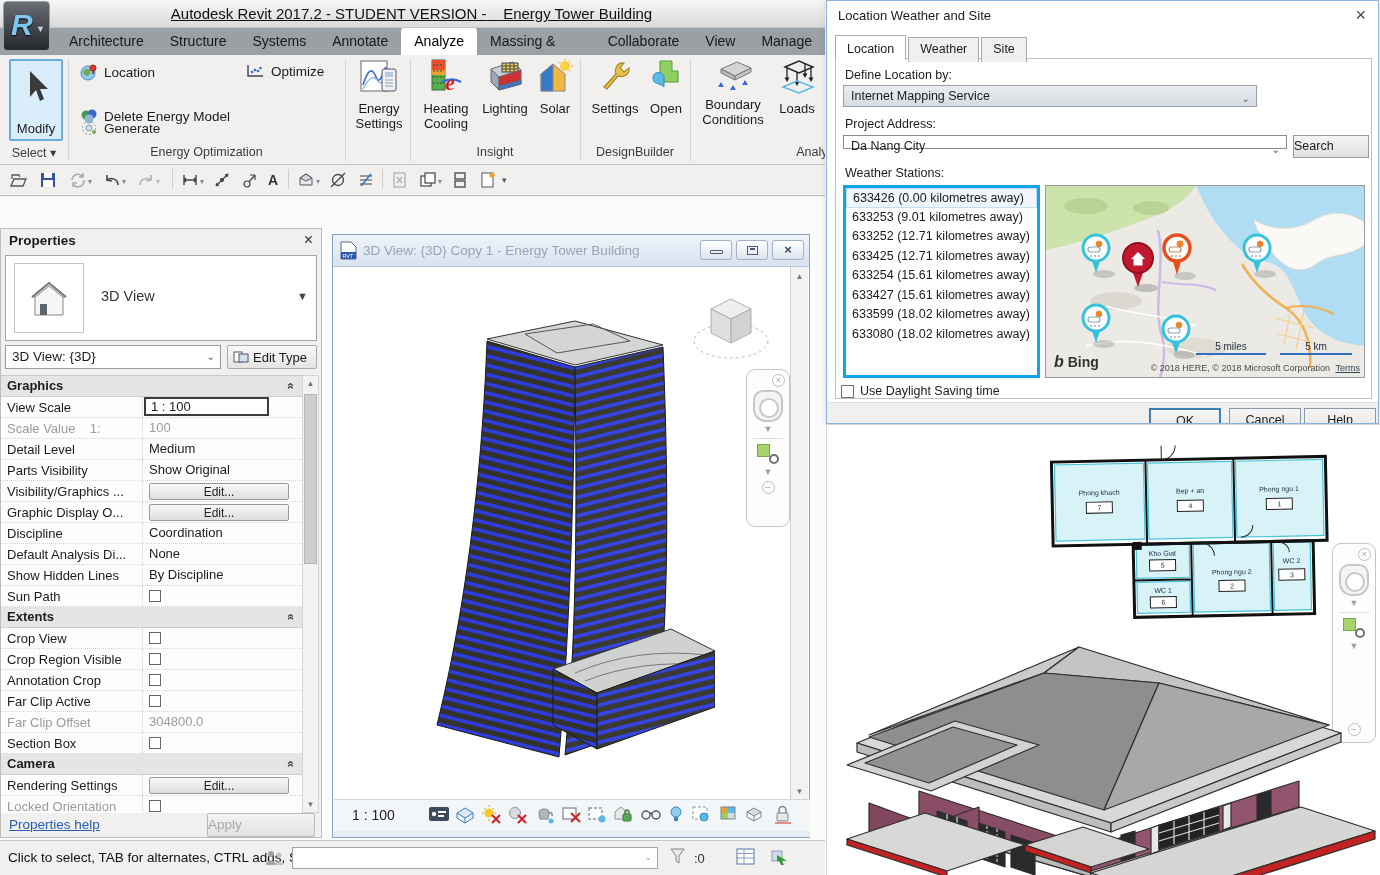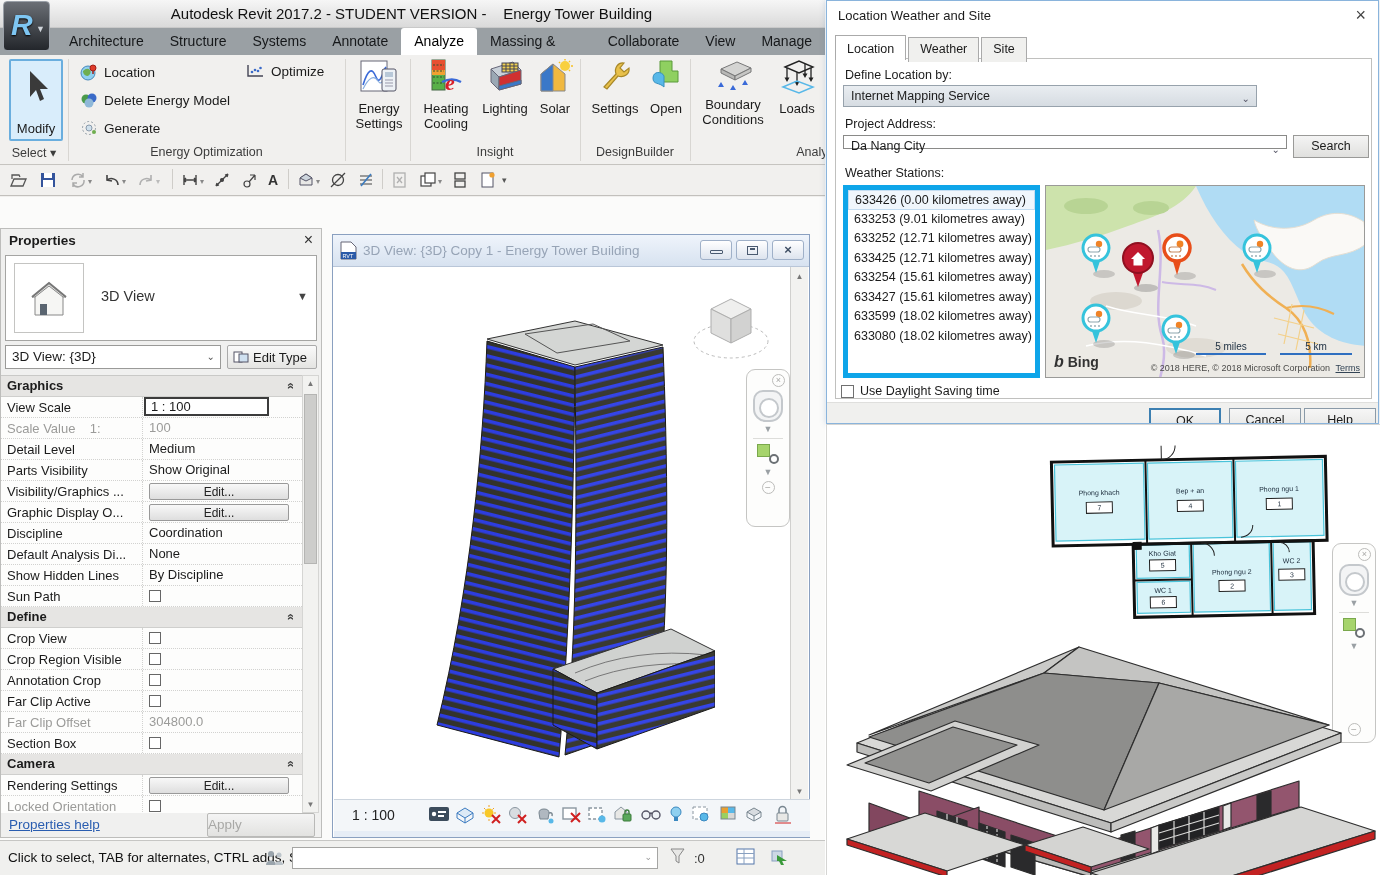--- a/index.html
+++ b/index.html
@@ -2,21 +2,21 @@
 <html><head>
 <meta charset="utf-8">
 <style>
   * { box-sizing: border-box; margin:0; padding:0; }
   body { font-family:"Liberation Sans", sans-serif; background:#fff; }
   #screen { position:relative; width:1380px; height:875px; background:#fff; overflow:hidden; }
 
   
   #main-window { position:absolute; left:0; top:0; width:825px; height:875px; background:#f0efed; overflow:hidden; }
   .titlebar { position:absolute; left:0; top:0; width:825px; height:28px; background:linear-gradient(#f6f6f6,#dadada); border-bottom:1px solid #c9c9c9; }
-  .titlebar .wtitle { position:absolute; left:0; right:2px; top:5px; text-align:center; font-size:15px; color:#111; }
+  .titlebar .wtitle { position:absolute; left:0; right:2px; top:5px; text-align:center; font-size:15px; color:#111;text-decoration:underline; }
   .appbtn { position:absolute; left:3px; top:1px; width:47px; height:50px; background:linear-gradient(#6a6e75,#23262b); border:1px solid #9aa0a8; border-radius:4px; z-index:5; }
   .appbtn .rglyph { position:absolute; left:7px; top:6px; font-size:30px; font-weight:bold; font-style:italic; color:#7ec6f2; text-shadow:0 1px 2px #000; }
   .appbtn .caret { position:absolute; right:4px; top:22px; color:#cfd4da; font-size:9px; }
   .tabbar { position:absolute; left:0; top:28px; width:825px; height:27px; background:#9aa0a4; display:flex; padding-left:56px; }
   .rtab { height:27px; line-height:27px; padding:0 13px; font-size:14px; color:#16181a; cursor:default; }
   .rtab.active { background:#fff; color:#000; border-radius:3px 3px 0 0; }
 
   .ribbon { position:absolute; left:0; top:55px; width:825px; height:110px; background:#f1f0ee; border-bottom:1px solid #c6c4c0; }
   .psep { position:absolute; top:4px; width:1px; height:102px; background:#d8d6d2; }
   .panel-label { position:absolute; top:90px; height:18px; font-size:12.5px; color:#3c3c3c; text-align:center; }
@@ -100,22 +100,22 @@
   #dialog .dtitle { position:absolute; left:11px; top:7px; font-size:13px; color:#1b1b1b; }
   #dialog .dclose { position:absolute; right:12px; top:4px; font-size:18px; color:#444; }
   .dtabs { position:absolute; left:8px; top:36px; display:flex; z-index:2; }
   .dtab { padding:4px 11px; font-size:12.5px; color:#1b1b1b; background:#f0f0ee; border:1px solid #aaa; border-bottom:none; margin-right:2px; }
   .dtab.active { background:#fff; position:relative; top:-2px; padding-top:6px; }
   .dframe { position:absolute; left:8px; top:57px; width:537px; height:341px; border:1px solid #c0c0be; background:#fff; }
   .dlabel { position:absolute; font-size:12.5px; color:#1b1b1b; }
   .dselect { position:absolute; left:16px; top:84px; width:414px; height:22px; background:linear-gradient(#e9edf1,#d6dce2); border:1px solid #97a2ac; font-size:12.5px; color:#1b1b1b; line-height:20px; padding-left:7px; }
   .dselect .ccaret, .dcombo .ccaret { position:absolute; right:6px; top:3px; color:#556; font-size:10px; }
   .dcombo { position:absolute; left:16px; top:134px; width:444px; height:14px; background:#fff; border:1px solid #8a8a88; font-size:12.5px; color:#1b1b1b; line-height:21px; padding-left:7px; }
-  .search-btn { position:absolute; left:466px; top:134px; width:76px; height:23px; background:linear-gradient(#f4f4f4,#e0e0de); border:1px solid #9a9a98; font-size:12.5px; color:#1b1b1b; text-align:center; line-height:21px; }
-  #stations { position:absolute; left:16px; top:184px; width:197px; height:193px; background:#fff; border:5px solid #0ea5e9; overflow:hidden; }
+  .search-btn { position:absolute; left:466px; top:134px; width:76px; height:23px; background:linear-gradient(#f4f4f4,#e0e0de); border:1px solid #9a9a98; font-size:12.5px; color:#1b1b1b; text-align:left; line-height:21px; }
+  #stations { position:absolute; left:16px; top:184px; width:197px; height:193px; background:#fff; border:3px solid #0ea5e9; overflow:hidden; }
   .station { height:19.5px; font-size:12.5px; color:#1b1b1b; line-height:19px; padding-left:6px; white-space:nowrap; }
   .station.selected { background:#f0f6fc; border:1px solid #c4ddf2; }
   #mapbox { position:absolute; left:218px; top:184px; width:320px; height:193px; border:1px solid #9a9a98; overflow:hidden; }
   .bing { position:absolute; left:8px; bottom:6px; font-size:14px; font-weight:bold; color:#333; }
   .bing .bmark { font-size:16px; font-style:italic; }
   .mscale { position:absolute; font-size:10px; color:#234; text-align:center; border-bottom:2px solid #2f6fc0; padding-bottom:1px; }
   .mattr { position:absolute; right:34px; bottom:4px; font-size:9px; color:#4a4a48; }
   .mterms { position:absolute; right:4px; bottom:4px; font-size:9px; color:#345; text-decoration:underline; }
   .dcheckrow { position:absolute; left:14px; top:383px; display:flex; align-items:center; gap:6px; font-size:12.5px; color:#1b1b1b; }
   .dcheck { width:13px; height:13px; border:1px solid #707070; background:#fff; }
@@ -169,21 +169,21 @@
 
       <div class="ritem" style="left:80px;top:8px">
         <svg width="18" height="18">
             <circle cx="8" cy="10" r="7" fill="#8fd0f0" stroke="#4a88b8"></circle>
             <path d="M3,8 Q7,4 10,7 Q12,10 8,13 Q4,13 3,9 Z" fill="#6fae4e"></path>
             <path d="M13,7 L13,11" stroke="#a02018" stroke-width="1.5"></path>
             <circle cx="13" cy="5" r="3" fill="#e03c2a" stroke="#a02018"></circle>
           </svg>
         <span>Location</span>
       </div>
-      <div class="ritem" style="left:80px;top:36px">
+      <div class="ritem" style="left:80px;top:52px">
         <svg width="18" height="18">
             <circle cx="6" cy="8" r="4.5" fill="#4a9a4a"></circle>
             <circle cx="12" cy="7" r="4.5" fill="#3a6ac8"></circle>
             <circle cx="9" cy="12" r="4.5" fill="#8fb8d8"></circle>
           </svg>
         <span>Delete Energy Model</span>
       </div>
       <div class="ritem" style="left:80px;top:64px">
         <svg width="18" height="18">
             <circle cx="9" cy="9" r="6.5" fill="none" stroke="#9aa4ac" stroke-dasharray="2 2"></circle>
@@ -433,21 +433,21 @@
           <div class="prow">
             <div class="plabel">Show Hidden Lines</div>
             <div class="pvalue"><span>By Discipline</span></div>
           </div>
           <div class="prow">
             <div class="plabel">Sun Path</div>
             <div class="pvalue">
               <div class="pcheck"></div>
             </div>
           </div>
-          <div class="psec"><span>Define</span><span class="chev">»</span></div>
+          <div class="psec"><span>Extents</span><span class="chev">»</span></div>
           <div class="prow">
             <div class="plabel">Crop View</div>
             <div class="pvalue">
               <div class="pcheck"></div>
             </div>
           </div>
           <div class="prow">
             <div class="plabel">Crop Region Visible</div>
             <div class="pvalue">
               <div class="pcheck"></div>

